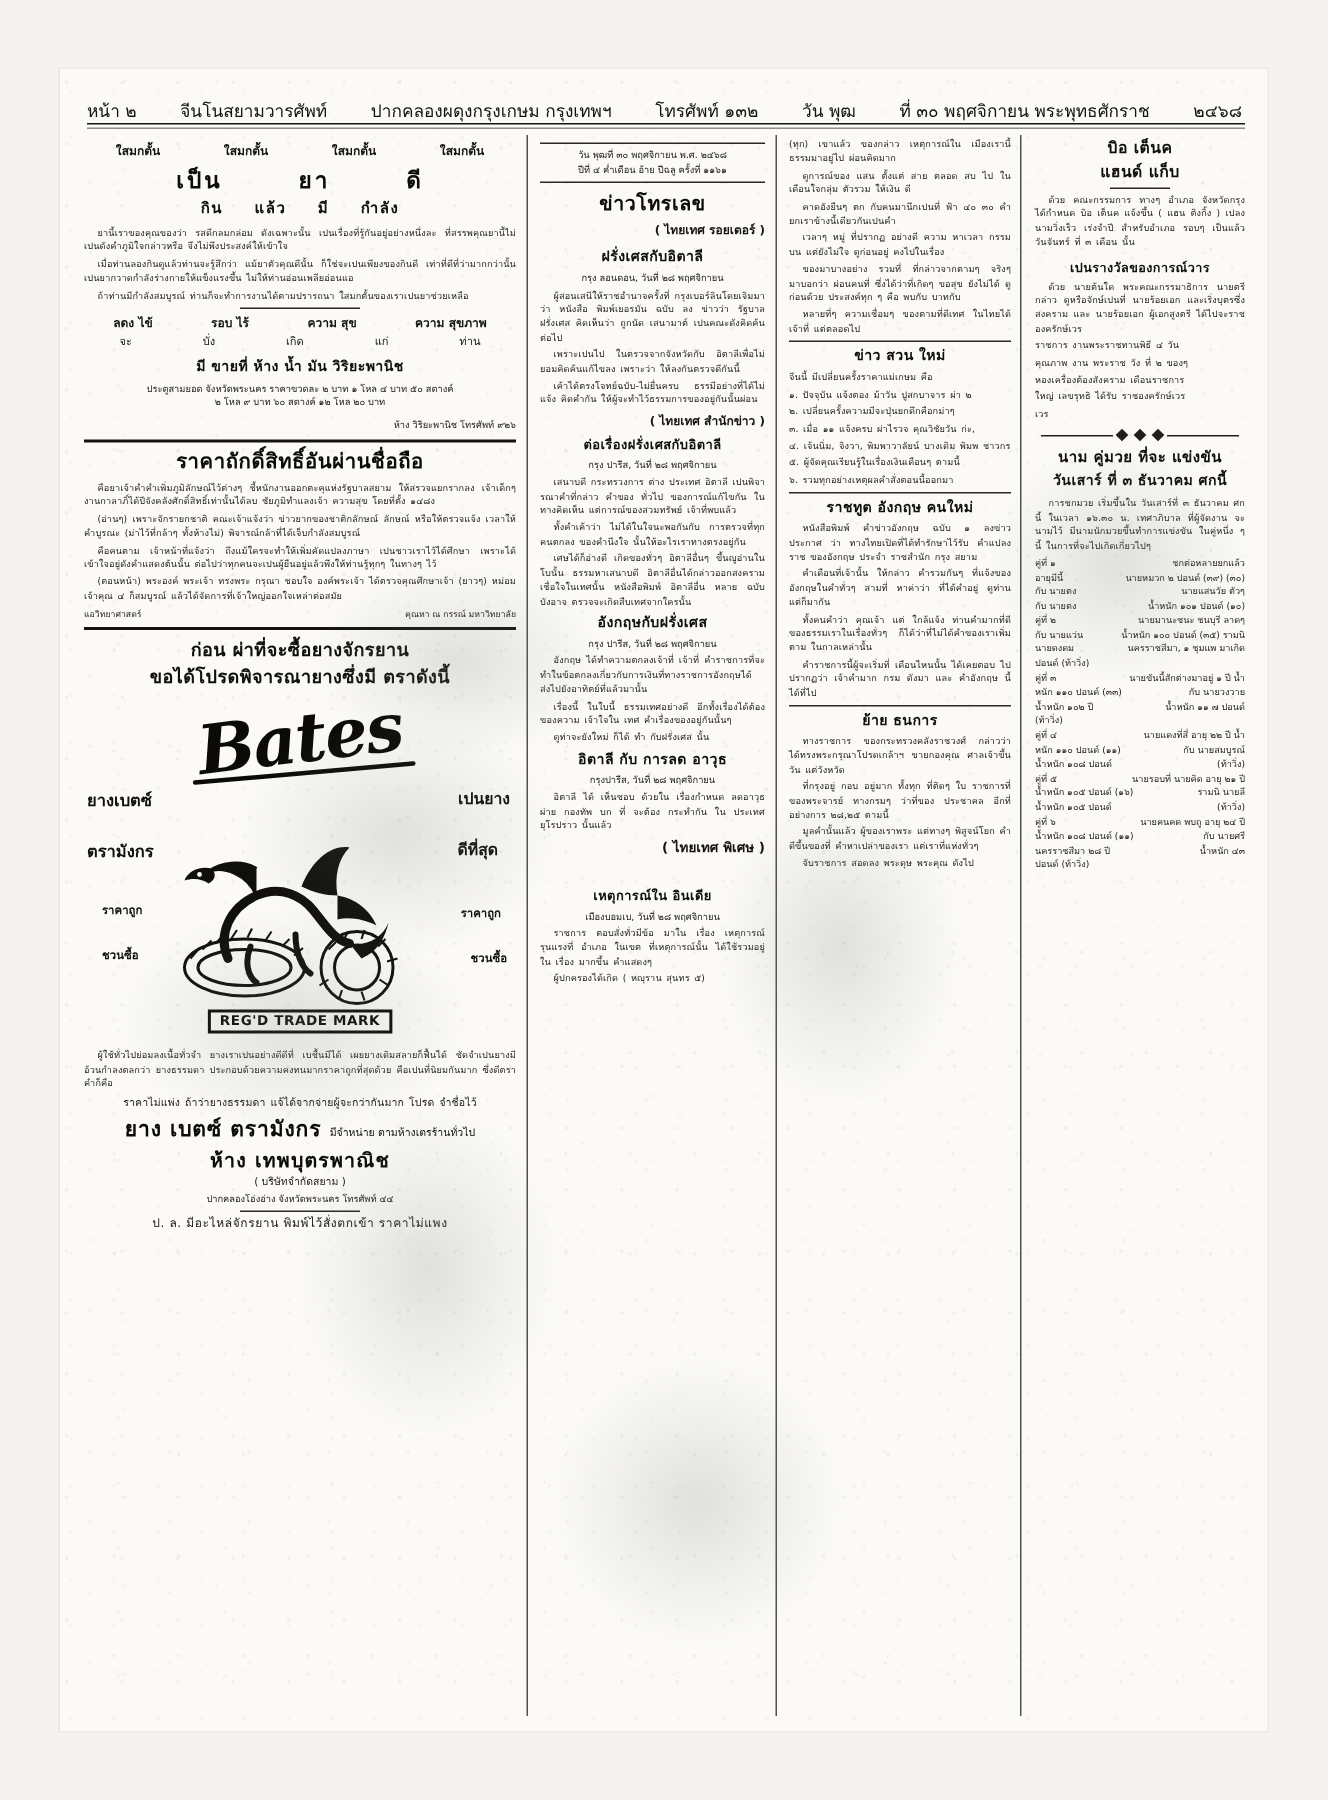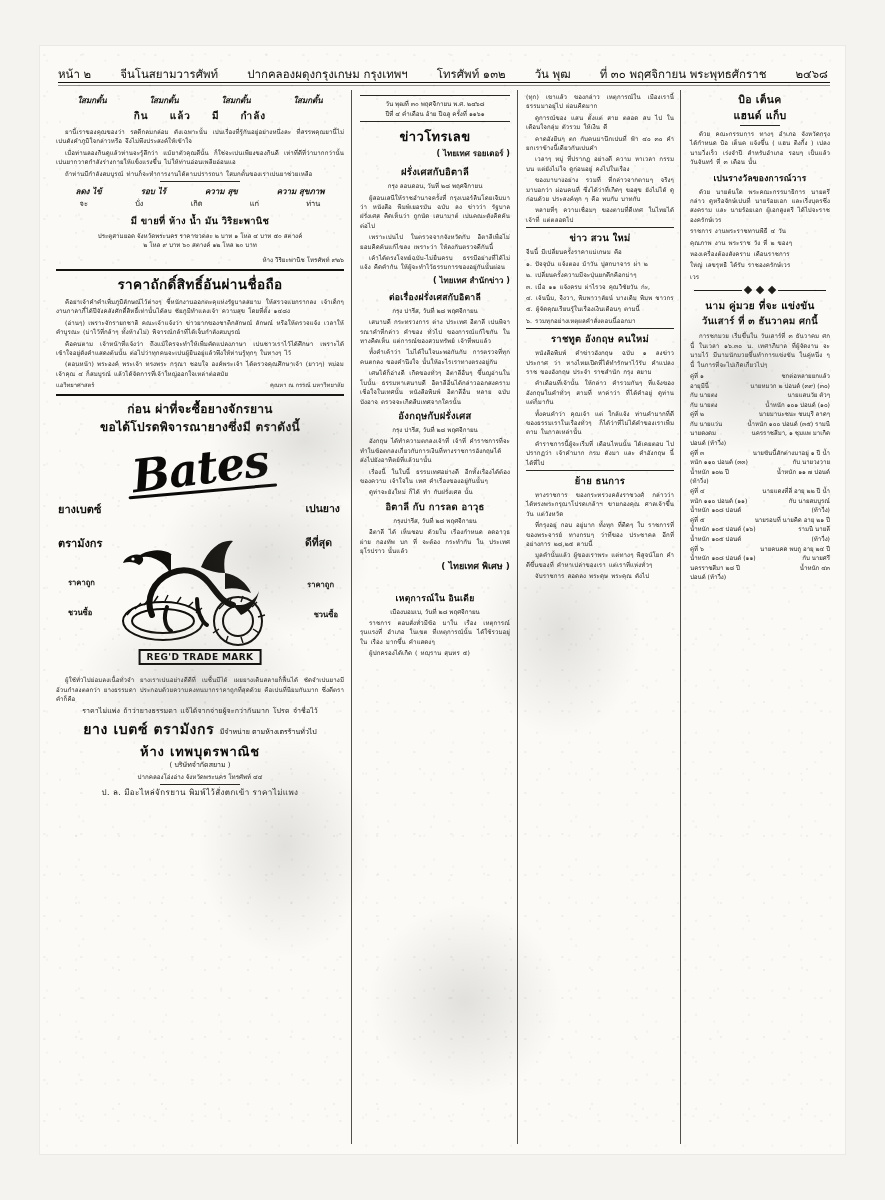--- a/index.html
+++ b/index.html
@@ -94,21 +94,21 @@
     font-size:6.2px;line-height:9.5px;text-align:center;color:#1a1813;
   }
   .flagline{
     font-size:16.5px;line-height:22px;text-align:center;font-weight:bold;
     letter-spacing:1.2px;color:#0b0a08;
   }
   hr.thin{border:0;border-top:1px solid #2a2822;margin:3px 0;}
   hr.thick{border:0;border-top:2px solid #14130f;margin:4px 0;}
   hr.shorter{border:0;border-top:1px solid #2a2822;margin:3px auto;width:28%;}
   
-  .adgrid{display:flex;justify-content:space-around;font-weight:bold;font-style:italic;}
+  .adgrid{display:flex;justify-content:space-around;font-weight:bold;}
   .adgrid span{font-size:8px;line-height:13px;}
   .adgrid2{display:flex;justify-content:space-around;}
   .adgrid2 span{font-size:7.4px;line-height:12px;}
   
   .bates-wrap{position:relative;height:235px;margin-top:2px;}
   .bates-logo{
     position:absolute;left:50%;top:4px;transform:translateX(-50%) rotate(-7deg);
     font-family:"DejaVu Serif","Liberation Serif",serif;
     font-style:italic;font-weight:bold;font-size:45px;color:#0b0a08;
     letter-spacing:-1px;
@@ -191,20 +191,27 @@
 
     <div class="col" style="left:16px;width:288px;">
 
       <div>
         <div class="adgrid" style="margin-top:2px;">
           <span>ใสมกตั้น</span>
           <span>ใสมกตั้น</span>
           <span>ใสมกตั้น</span>
           <span>ใสมกตั้น</span>
         </div>
+        <div class="h-ad-big" style="margin-top:3px;">
+          <span>เป็น</span>
+          &nbsp;&nbsp;&nbsp;&nbsp;&nbsp;
+          <span>ยา</span>
+          &nbsp;&nbsp;&nbsp;&nbsp;&nbsp;
+          <span>ดี</span>
+        </div>
         <div class="h-ad-mid" style="margin-top:1px;font-family:Liberation Serif, serif;">
           <span>กิน</span>
           &nbsp;&nbsp;&nbsp;&nbsp;
           <span>แล้ว</span>
           &nbsp;&nbsp;&nbsp;&nbsp;
           <span>มี</span>
           &nbsp;&nbsp;&nbsp;&nbsp;
           <span>กำลัง</span>
         </div>
         <div class="body" style="margin-top:4px;">

